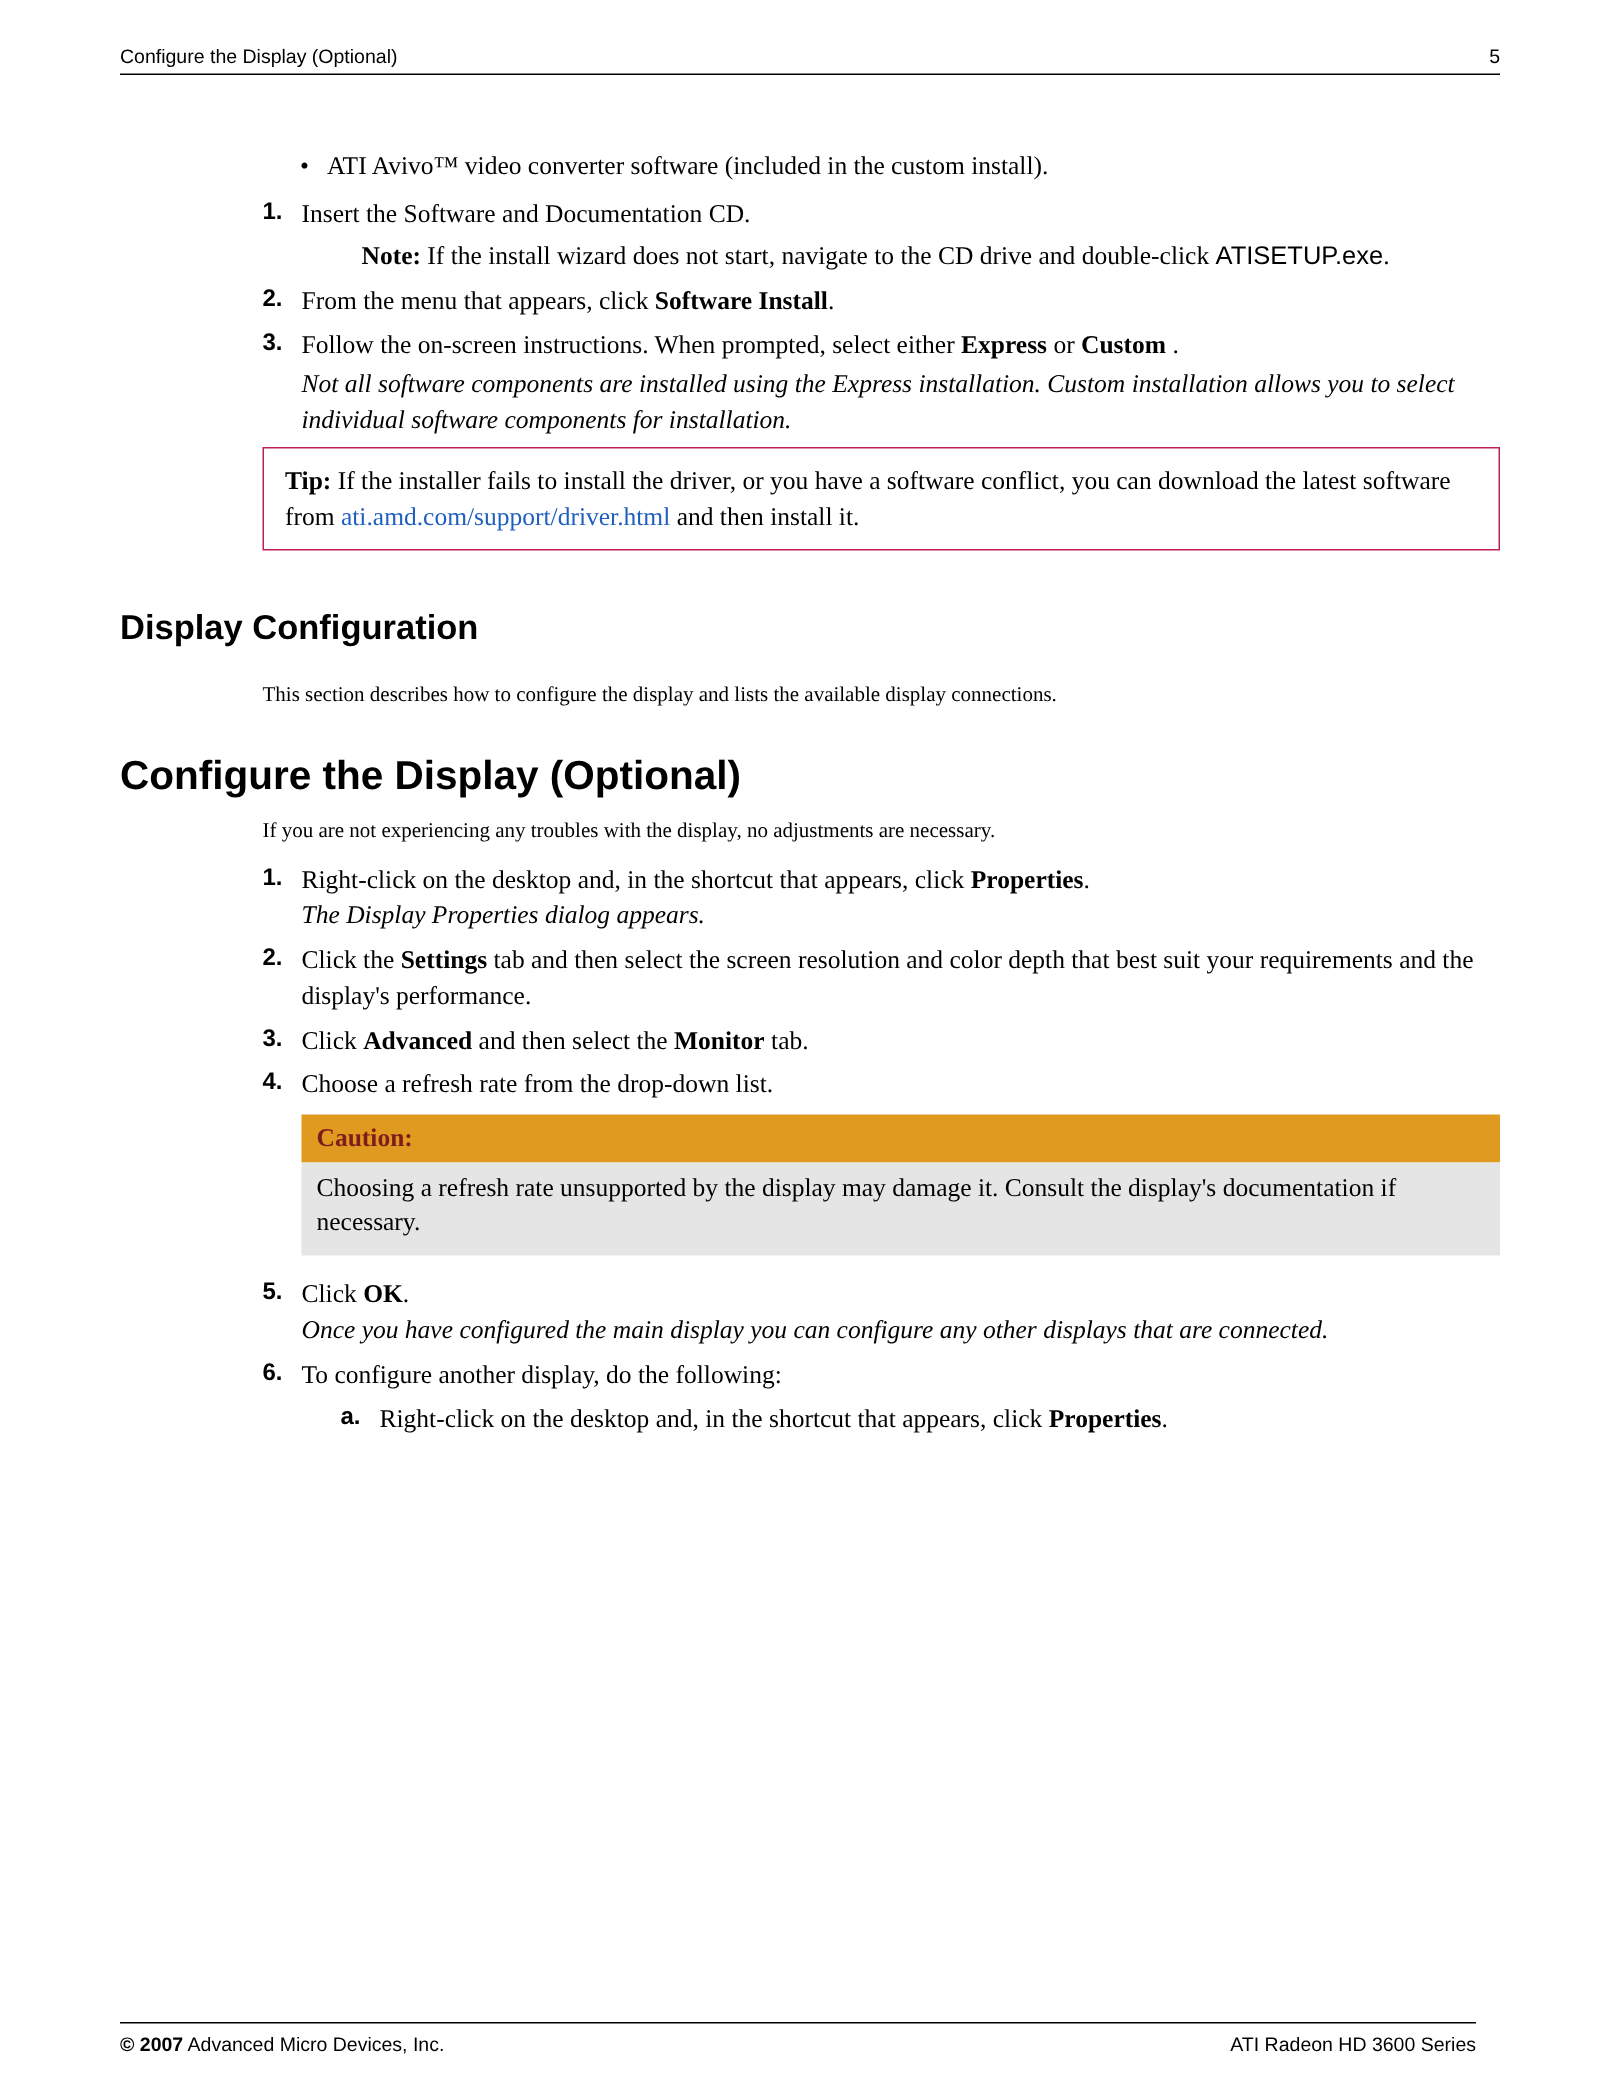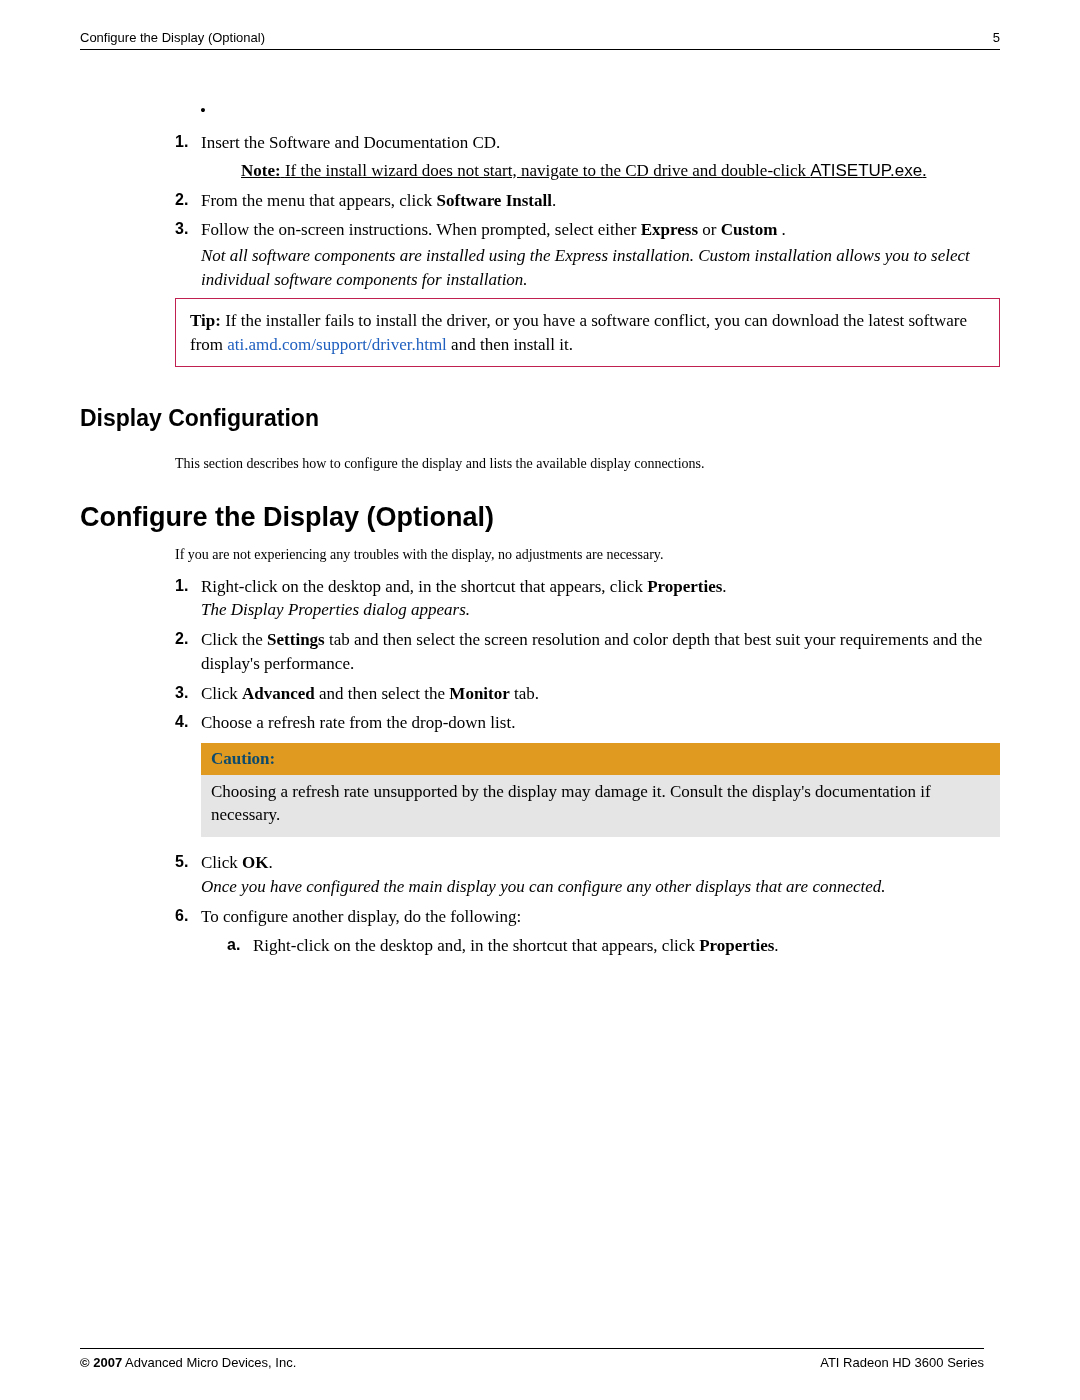--- a/index.html
+++ b/index.html
@@ -49,21 +49,20 @@
     flex-shrink: 0;
     font-weight: bold;
     font-family: Arial, Helvetica, sans-serif;
     color: #000;
     font-size: 16px;
   }
   .num-body { flex: 1; }
   .sub-indent {
     margin-left: 40px;
     margin-top: 4px;
-    text-decoration: underline;
   }
   .sub-indent-a {
     margin-left: 26px;
     margin-top: 6px;
     display: flex;
   }
   .sub-indent-a .a-marker {
     width: 26px;
     flex-shrink: 0;
     font-weight: bold;
@@ -103,21 +102,21 @@
     line-height: 1.4;
     margin-left: 95px;
     margin-bottom: 10px;
   }
   .caution-box {
     margin-top: 8px;
     margin-bottom: 8px;
   }
   .caution-head {
     background: #e09a1f;
-    color: #0c4a6e;
+    color: #7f1d1d;
     font-weight: bold;
     padding: 4px 10px;
     font-size: 17px;
   }
   .caution-body {
     background: #e5e5e5;
     padding: 6px 10px 10px 10px;
     font-size: 17px;
     line-height: 1.35;
   }
@@ -140,20 +139,21 @@
 <div class="header">
   <span>Configure the Display (Optional)</span>
   <span>5</span>
 </div>
 
 <div class="content">
 
   <div class="body-indent">
     <div class="bullet-row">
       <span class="bullet-mark">•</span>
+      <span>ATI Avivo™ video converter software (included in the custom install).</span>
     </div>
 
     <div class="num-item">
       <span class="num-marker">1.</span>
       <div class="num-body">
         <span>Insert the Software and Documentation CD.</span>
         <div class="sub-indent">
           <span class="bold">Note:</span>
           <span>If the install wizard does not start, navigate to the CD drive and double-click </span><span class="sans">ATISETUP.exe</span><span>.</span>
         </div>

